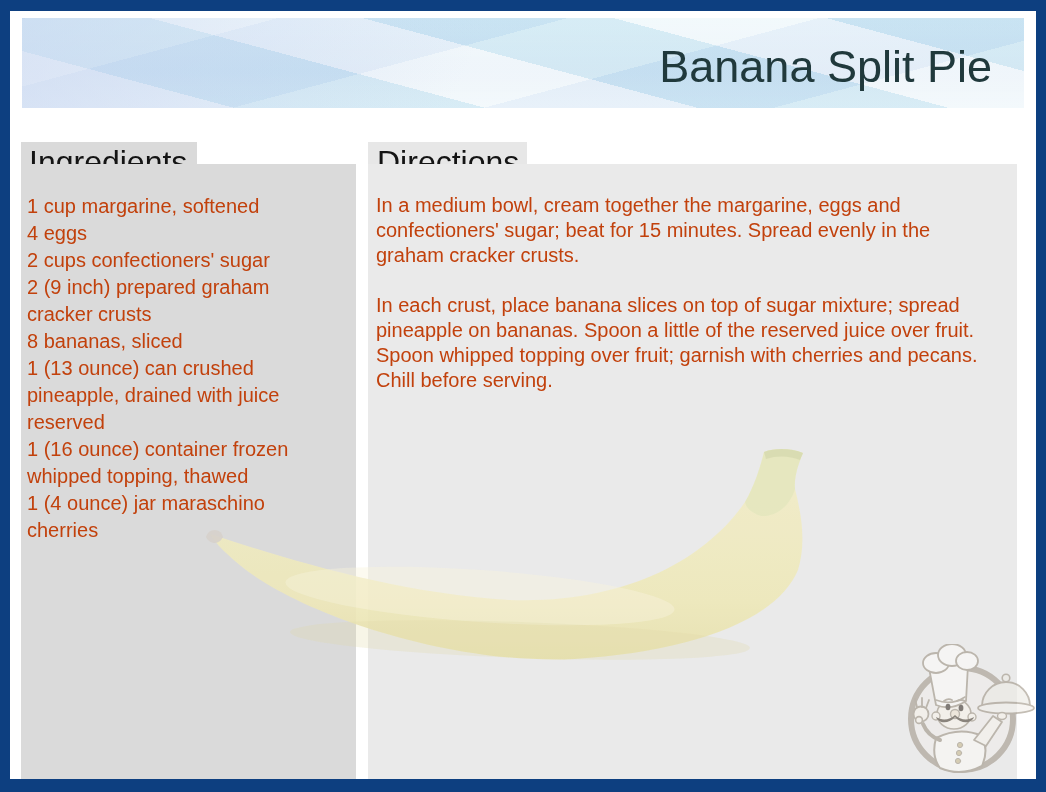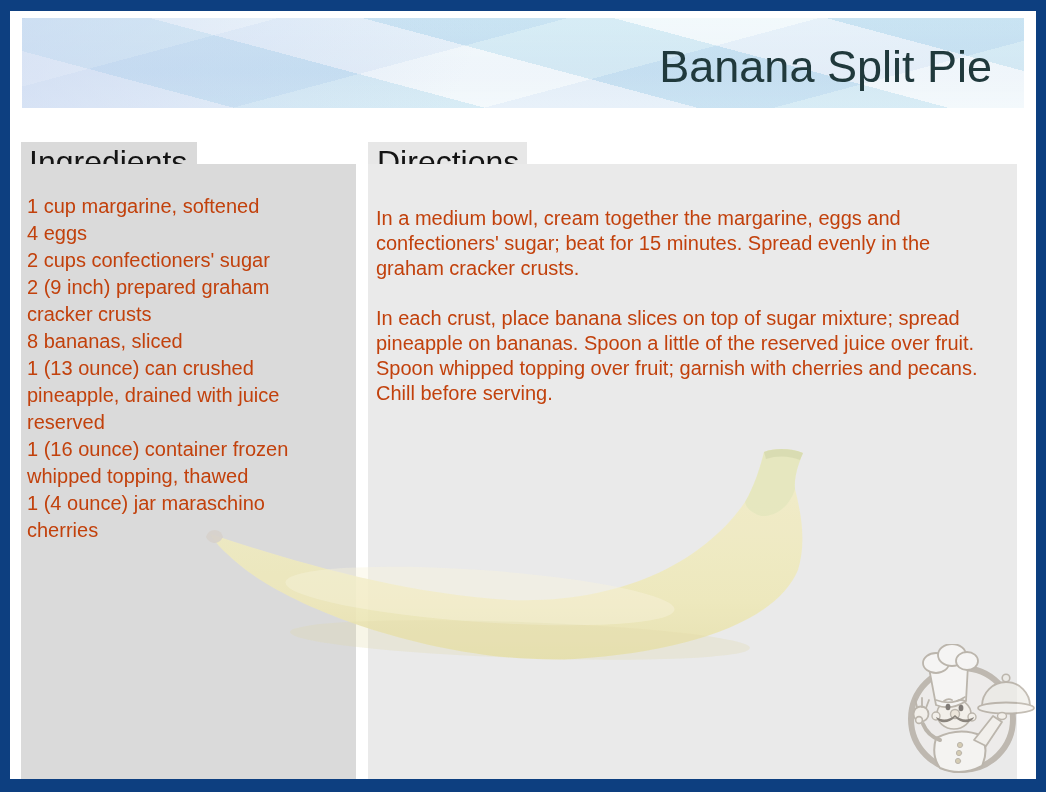--- a/index.html
+++ b/index.html
@@ -38,21 +38,21 @@
     white-space:nowrap;
     margin-top:17px;
   }
   .heading-ingredients{width:176px;background:#dadada;padding-left:8px;}
   .heading-directions{width:159px;background:#e7e7e7;padding-left:9px;text-decoration:underline;}
   .col-body{
     position:absolute;top:39px;left:0;right:0;bottom:0;
     color:#c2410c;font-size:20px;
   }
   .body-ingredients{background:#dadada;padding:29px 29px 0 6px;}
-  .body-directions{background:#eaeaea;padding:42px 21px 0 8px;}
+  .body-directions{background:#eaeaea;padding:29px 21px 0 8px;}
   .ingredient-line{line-height:27px;}
   .para{line-height:25px;margin:0 0 25px 0;}
   
   .banana-svg{position:absolute;left:185px;top:422px;width:620px;height:238px;}
   .chef-svg{position:absolute;left:888px;top:633px;width:142px;height:142px;}
   .z1{z-index:1}.z2{z-index:2}.z3{z-index:3}
 </style>
 </head>
 <body>
 

